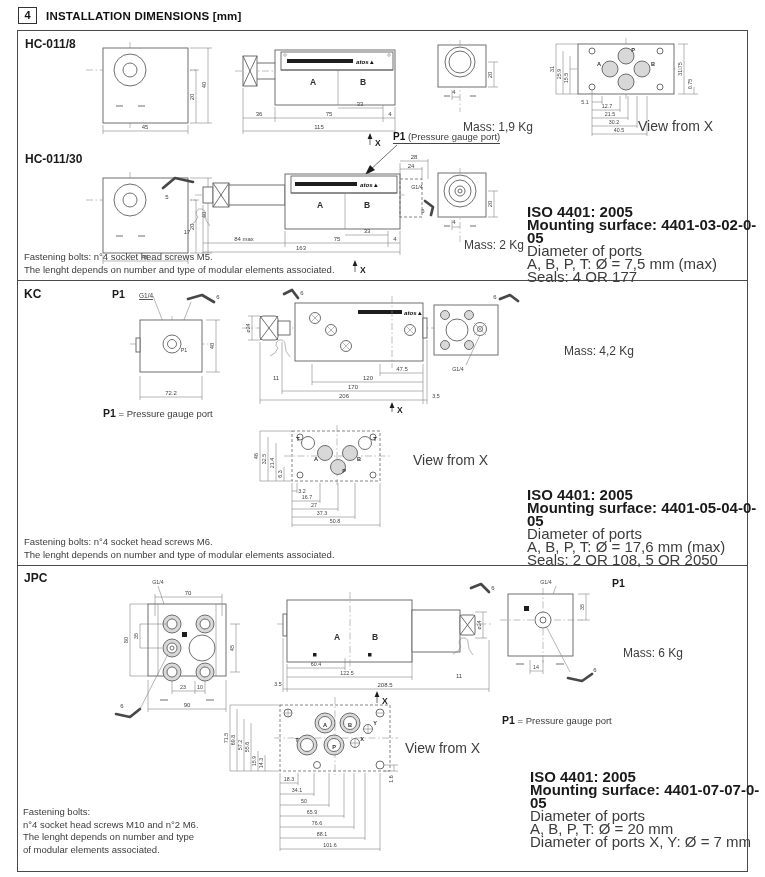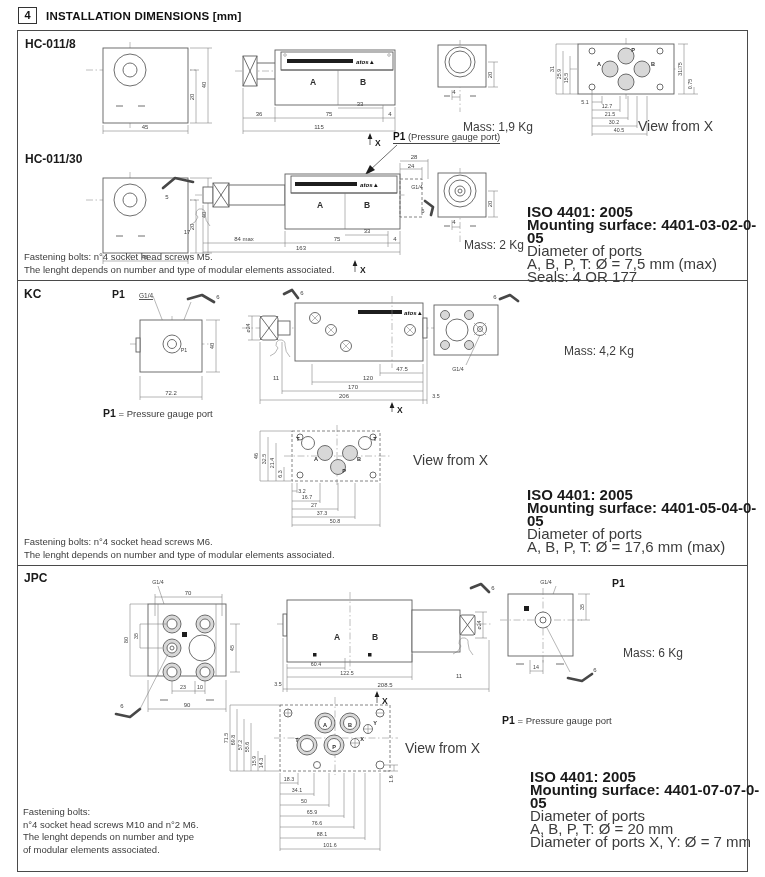--- a/index.html
+++ b/index.html
@@ -419,20 +419,21 @@
     <line class="tn" x1="130" y1="60" x2="130" y2="104"></line>
   <text class="ds" x="85" y="100">50.8</text>
 </svg>
 <div class="abs vfx" style="left:413px;top:452px">View from X</div>
 
 <div class="abs iso" style="left:527px;top:488px">
   <div class="b">ISO 4401: 2005</div>
   <div class="b">Mounting surface: 4401-05-04-0-05</div>
   <div>Diameter of ports</div>
   <div>A, B, P, T: Ø = 17,6 mm (max)</div>
+  <div>Seals: 2 OR 108, 5 OR 2050</div>
 </div>
 
 <div class="abs fasten" style="left:24px;top:536px">
   <div>Fastening bolts: n°4 socket head screws M6.</div>
   <div>The lenght depends on number and type of modular elements associated.</div>
 </div>
 
 <div class="abs sec-label" style="left:24px;top:571px">JPC</div>
 
 <svg class="abs" style="left:110px;top:576px" width="155" height="150" viewBox="0 0 155 150">

